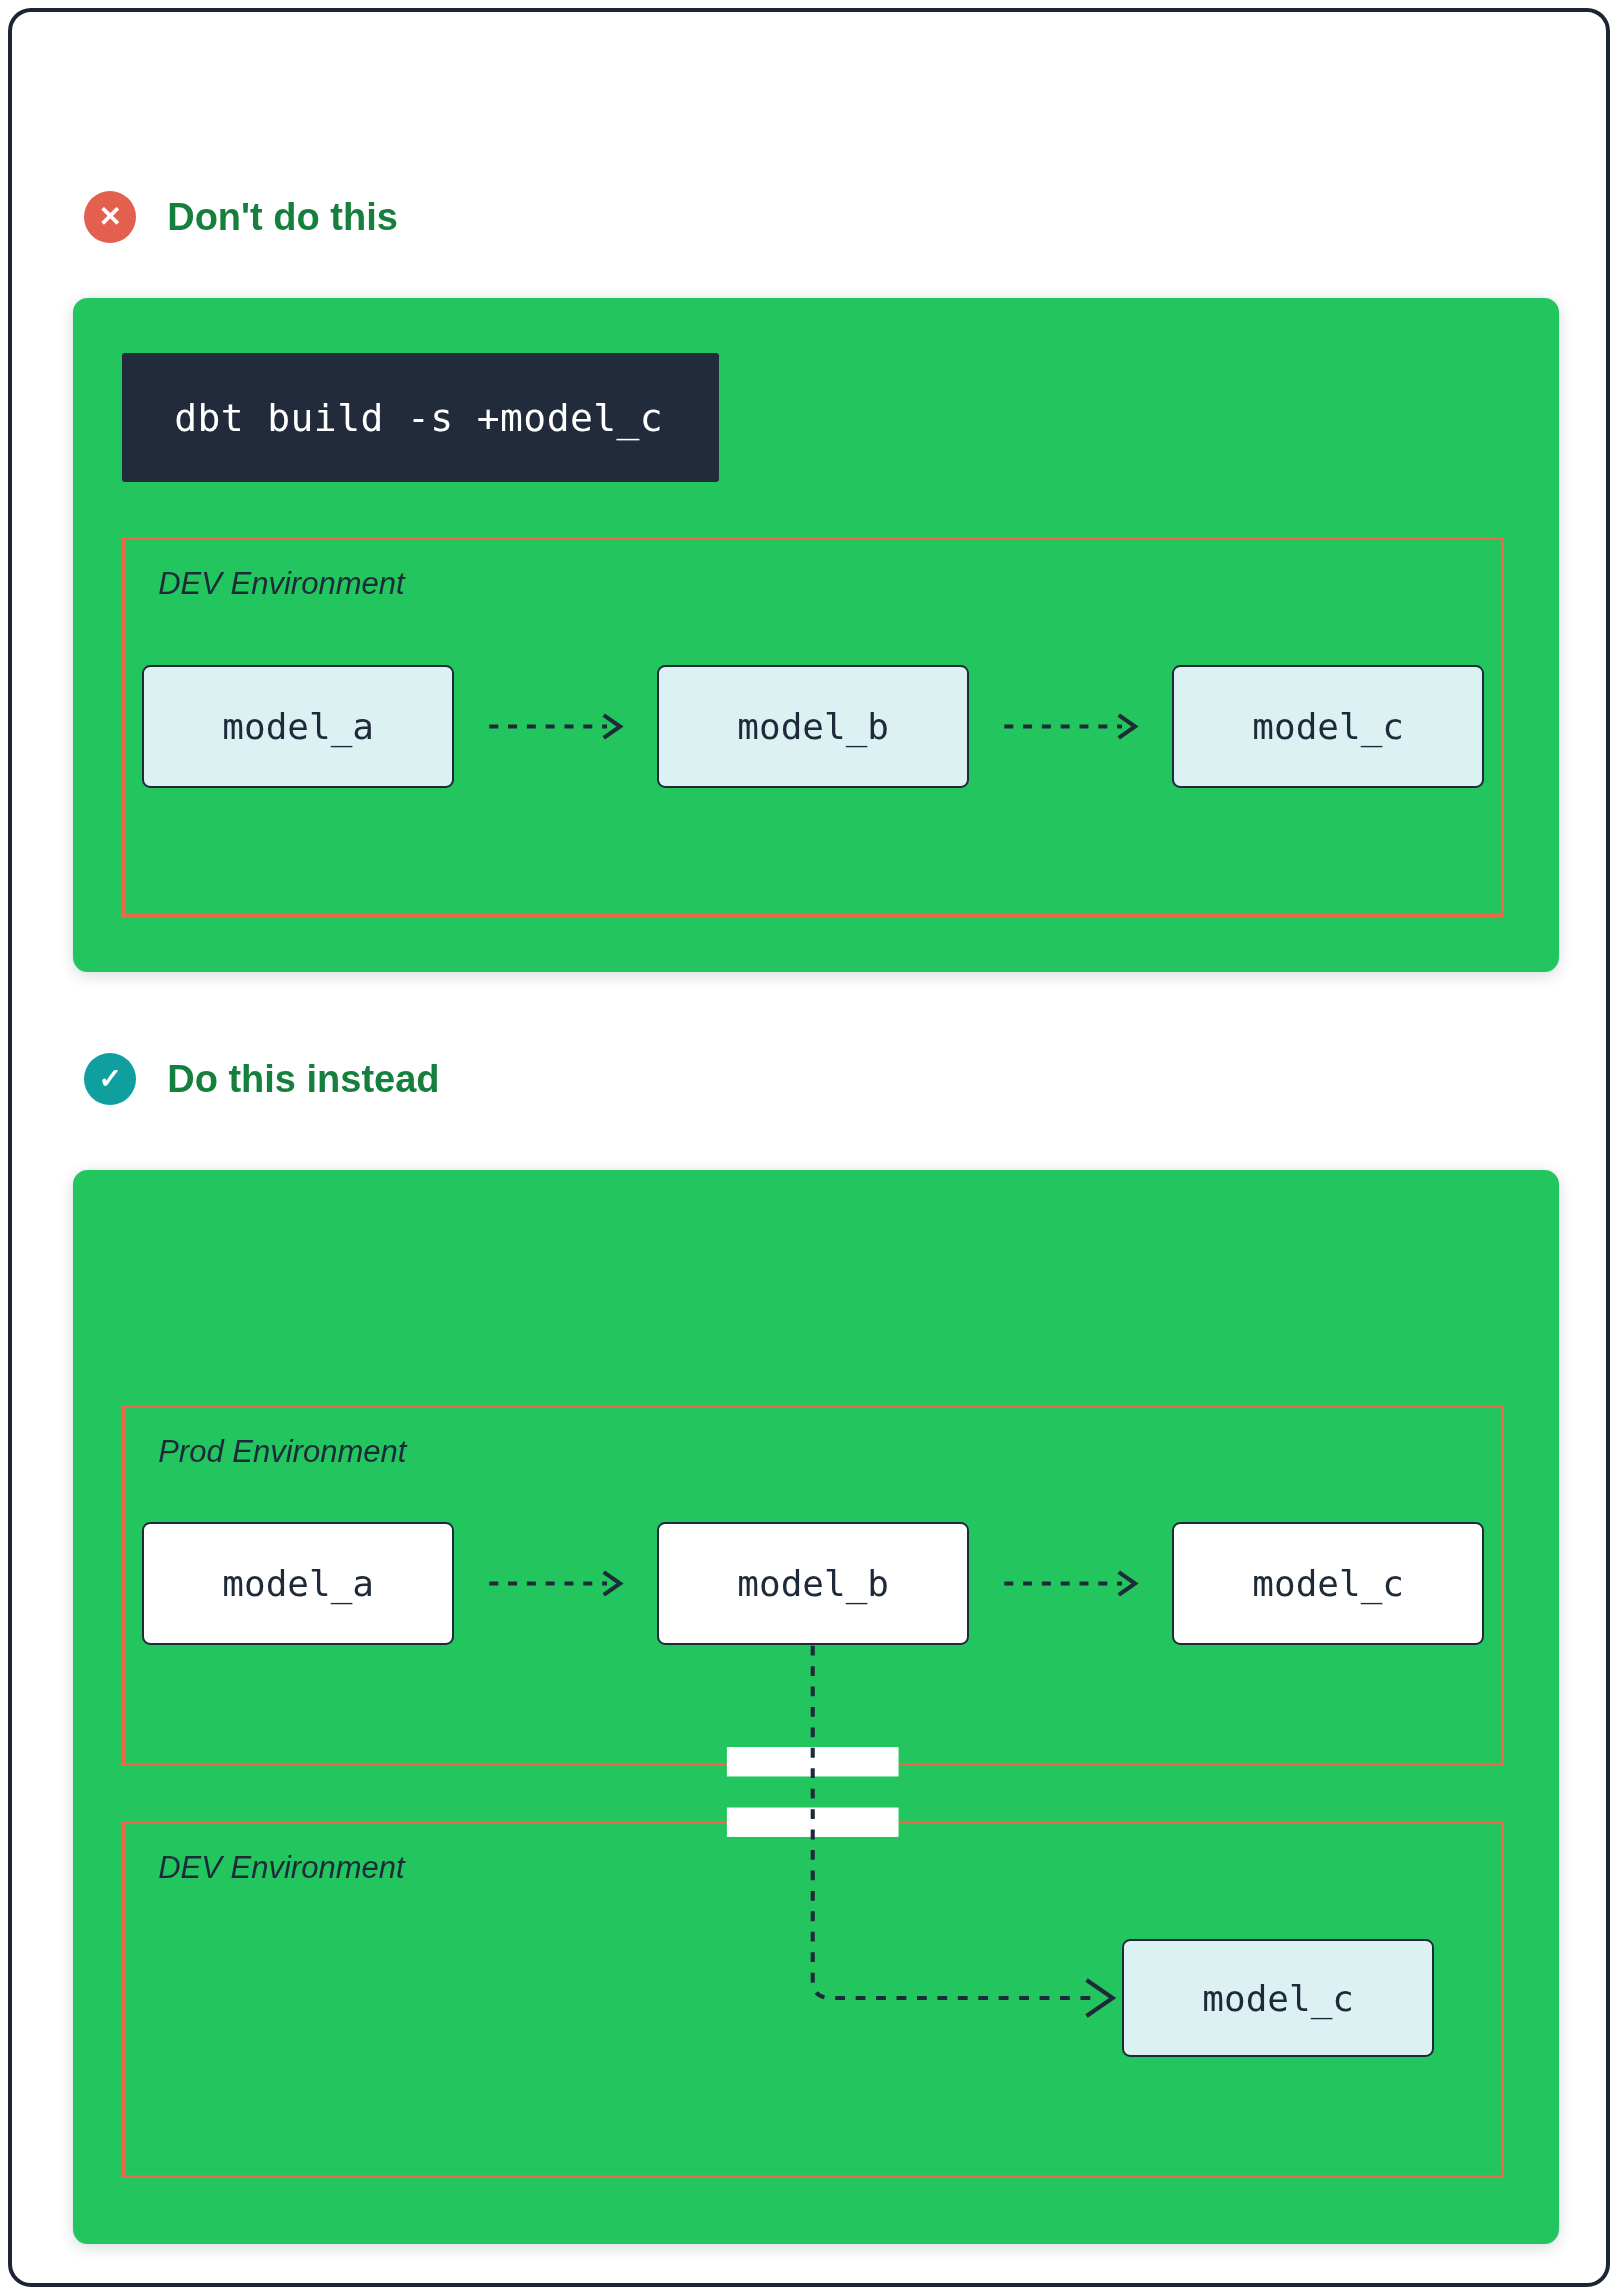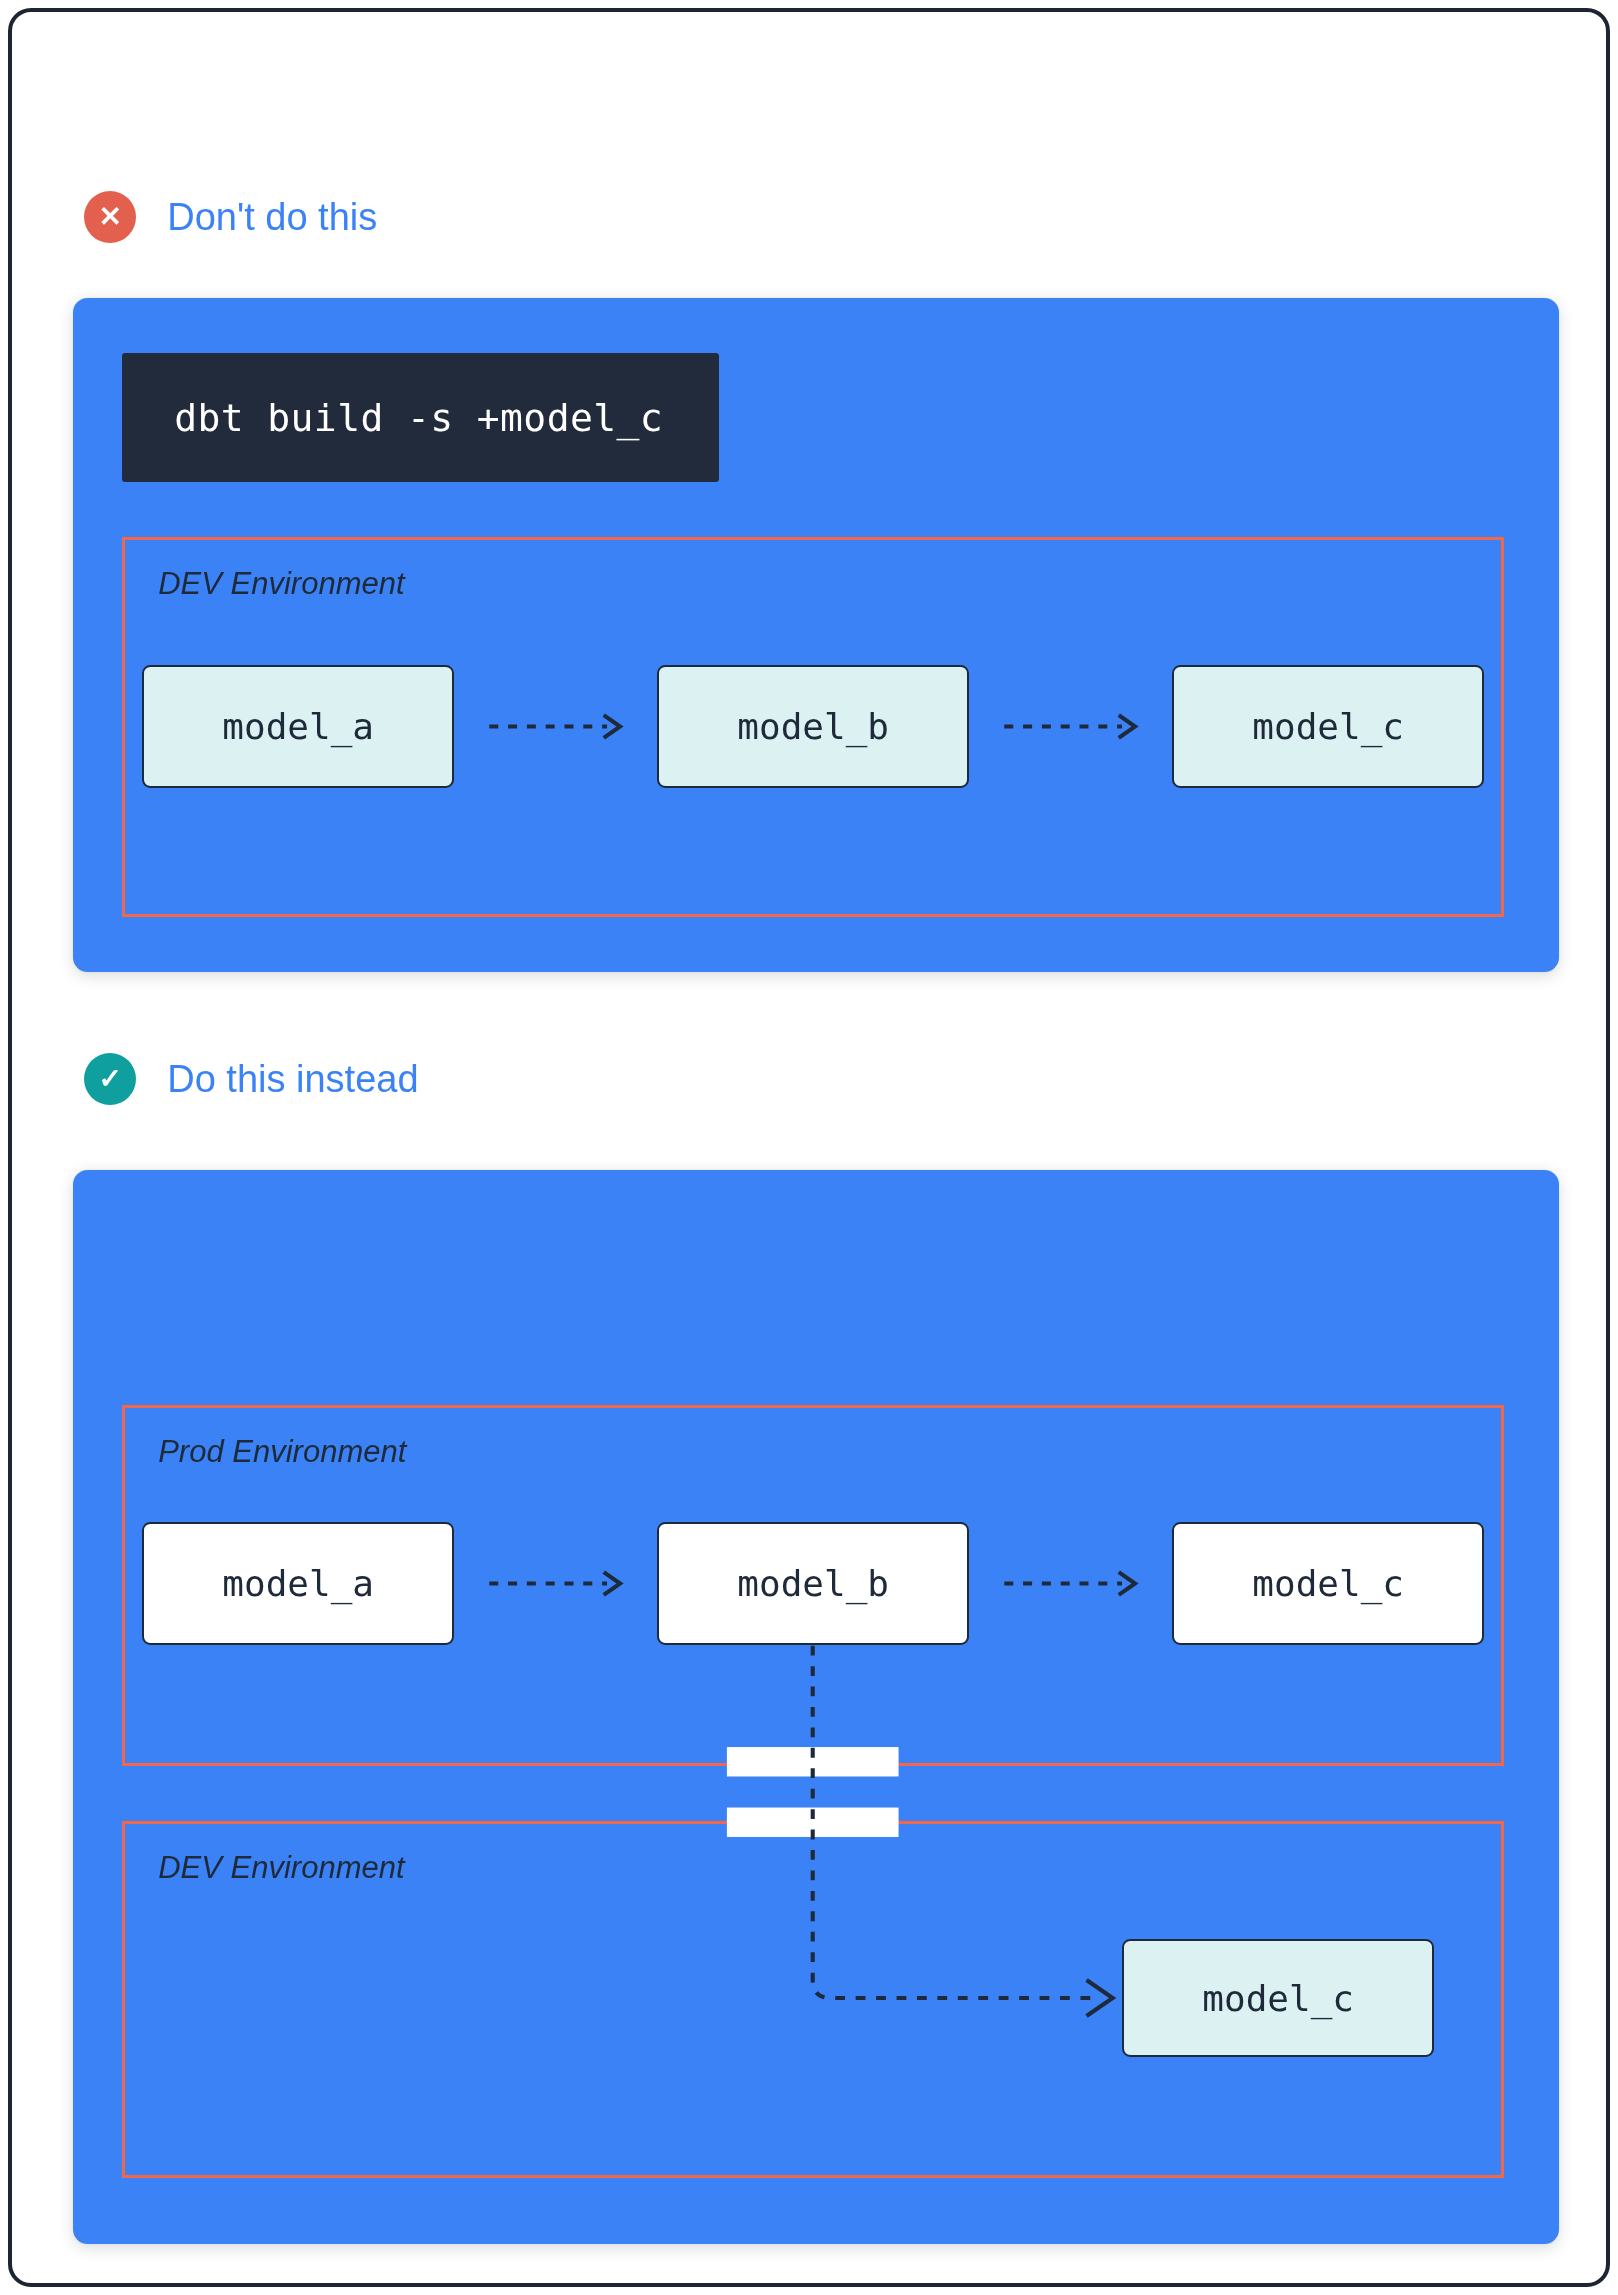--- a/index.html
+++ b/index.html
@@ -20,24 +20,24 @@
   .logo{width:54px;height:54px;display:flex;align-items:center;justify-content:center;}
   .title{margin-left:auto;font-size:34px;font-weight:700;color:#16202e;}
   
   .section-heading{position:absolute;left:72px;display:flex;align-items:center;gap:31px;}
   .badge{
     width:52px;height:52px;border-radius:50%;display:flex;align-items:center;justify-content:center;
     color:#ffffff;font-size:28px;font-weight:900;line-height:1;flex:0 0 auto;
   }
   .badge-red{background:#e2604d;}
   .badge-teal{background:#0f9f9f;}
-  .section-heading h2{margin:0;font-size:38px;font-weight:400;color:#3b82f6;}
+  .section-heading h2{margin:0;font-size:38px;font-weight:700;color:#15803d;}
   
   .card{
-    position:absolute;left:61px;width:1486px;background:#3b82f6;border-radius:14.7px;
+    position:absolute;left:61px;width:1486px;background:#22c55e;border-radius:14.7px;
     box-shadow:0 3.3px 14.7px rgba(25,35,50,0.16), 0 0 1.6px rgba(25,35,50,0.08);
   }
   #card1{top:286px;height:674px;}
   #card2{top:1158px;height:1074px;}
   .code{
     position:absolute;left:49px;box-sizing:border-box;background:#222b3c;color:#ffffff;
     font-family:"DejaVu Sans Mono", monospace;font-size:38px;letter-spacing:0.4px;
     display:flex;align-items:center;padding-left:52px;border-radius:3.3px;
   }
   #code1{top:55px;width:597px;height:129px;}

